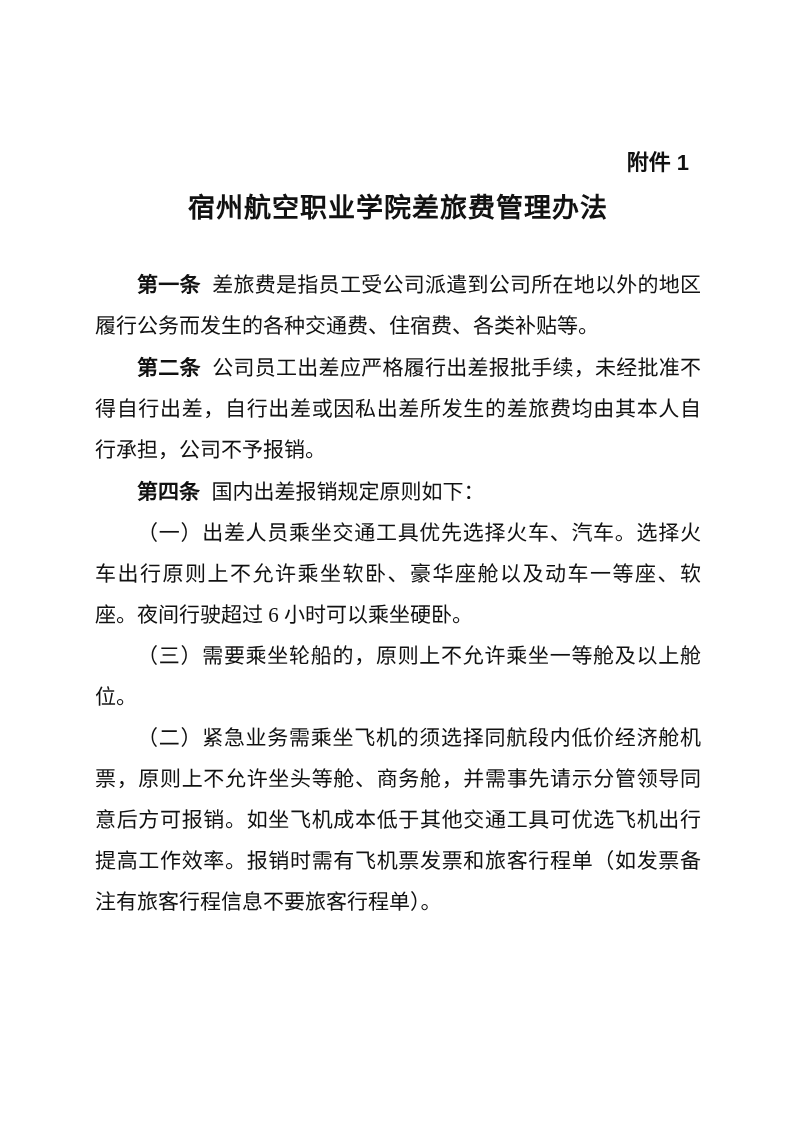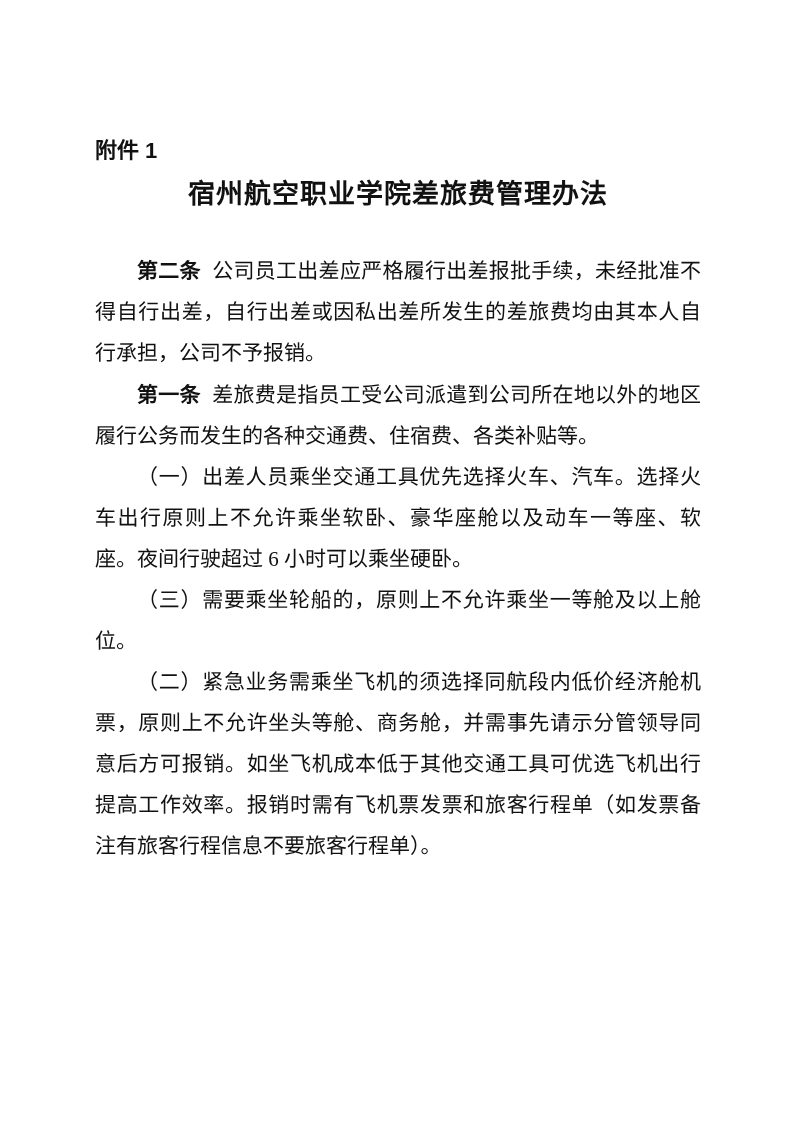--- a/index.html
+++ b/index.html
@@ -22,22 +22,23 @@
     position: absolute;
     top: 136px;
     left: 95px;
     width: 606px;
   }
   .attachment-label {
     font-family: "Liberation Sans", "DejaVu Sans", sans-serif;
     font-weight: bold;
     font-size: 22px;
     line-height: 30px;
-    margin: 0;
+    margin: 12px;
     color: #111111;
+    text-align: right;
   }
   .doc-title {
     font-family: "Liberation Sans", "DejaVu Sans", sans-serif;
     font-weight: bold;
     font-size: 27px;
     line-height: 36px;
     text-align: center;
     margin: 10px 0 0 0;
     color: #111111;
     letter-spacing: 1px;
@@ -67,25 +68,26 @@
 
 <div class="page">
   <div class="content">
 
     <p class="attachment-label">附件 1</p>
 
     <h1 class="doc-title">宿州航空职业学院差旅费管理办法</h1>
 
     <div class="body-text">
 
+      <p class="para"><span class="term">第一条</span><span>差旅费是指员工受公司派遣到公司所在地以外的地区履行公务而发生的各种交通费、住宿费、各类补贴等。</span></p>
+
       <p class="para"><span class="term">第二条</span><span>公司员工出差应严格履行出差报批手续，未经批准不得自行出差，自行出差或因私出差所发生的差旅费均由其本人自行承担，公司不予报销。</span></p>
 
-      <p class="para"><span class="term">第一条</span><span>差旅费是指员工受公司派遣到公司所在地以外的地区履行公务而发生的各种交通费、住宿费、各类补贴等。</span></p>
 
-
+      <p class="para"><span class="term">第四条</span><span>国内出差报销规定原则如下：</span></p>
 
       <p class="para"><span>（一）出差人员乘坐交通工具优先选择火车、汽车。选择火车出行原则上不允许乘坐软卧、豪华座舱以及动车一等座、软座。夜间行驶超过 6 小时可以乘坐硬卧。</span></p>
 
       <p class="para"><span>（三）需要乘坐轮船的，原则上不允许乘坐一等舱及以上舱位。</span></p>
 
       <p class="para"><span>（二）紧急业务需乘坐飞机的须选择同航段内低价经济舱机票，原则上不允许坐头等舱、商务舱，并需事先请示分管领导同意后方可报销。如坐飞机成本低于其他交通工具可优选飞机出行提高工作效率。报销时需有飞机票发票和旅客行程单（如发票备注有旅客行程信息不要旅客行程单）。</span></p>
 
     </div>
   </div>
 </div>

